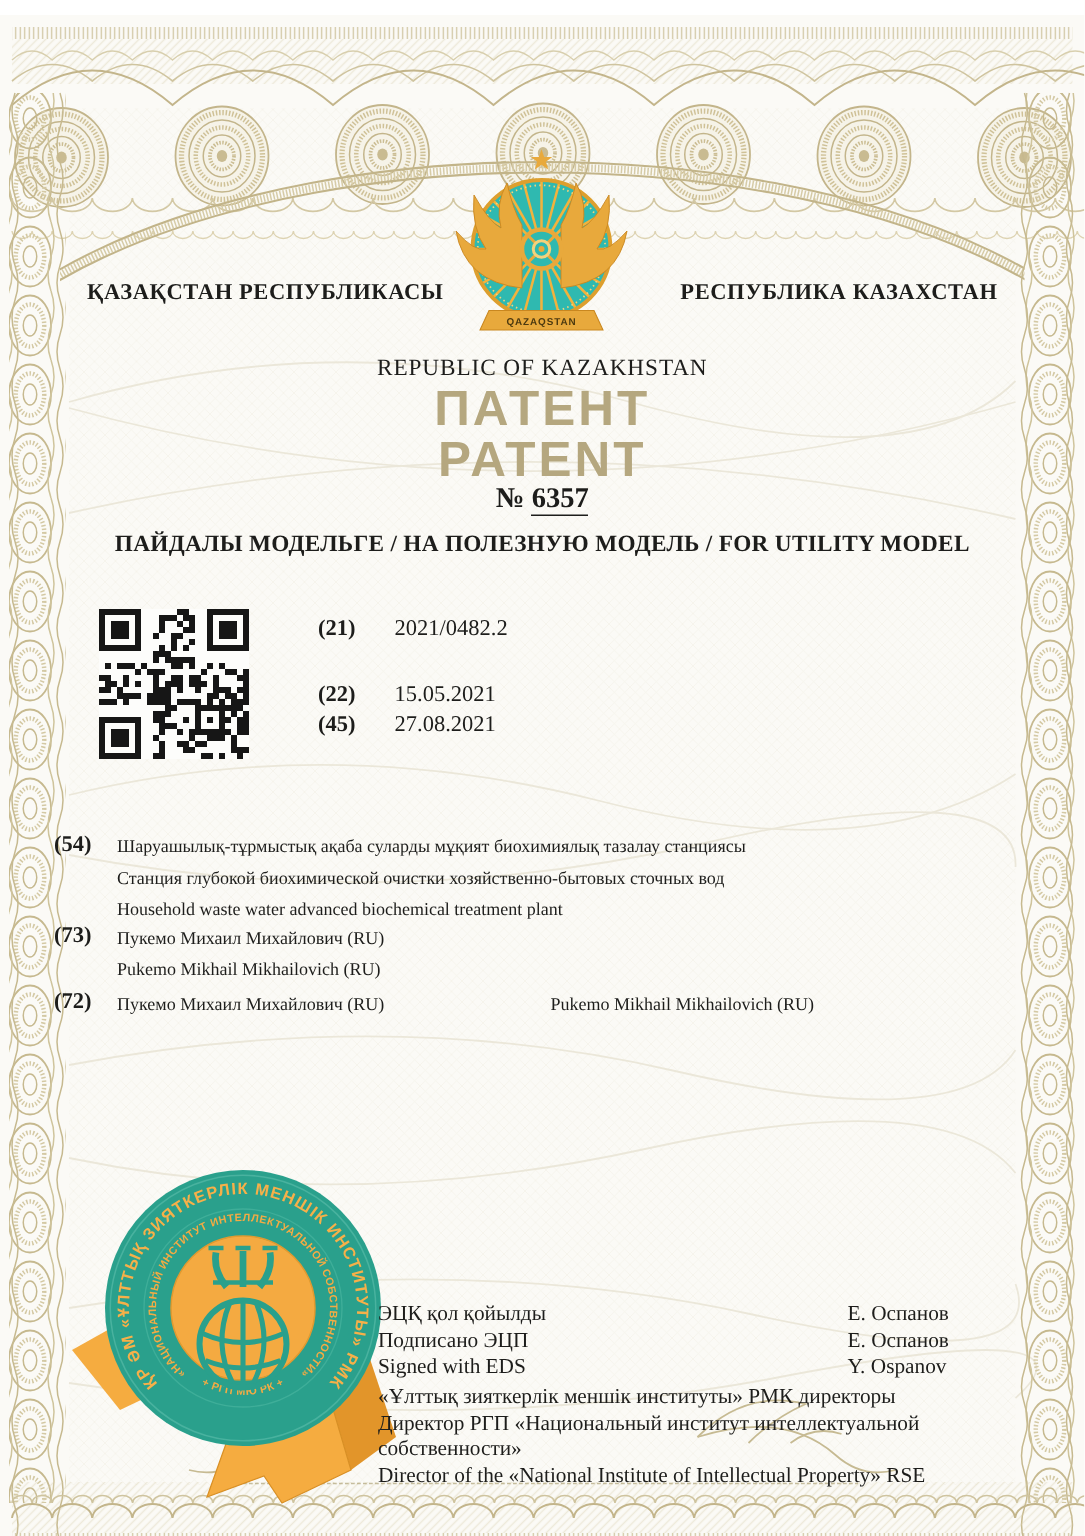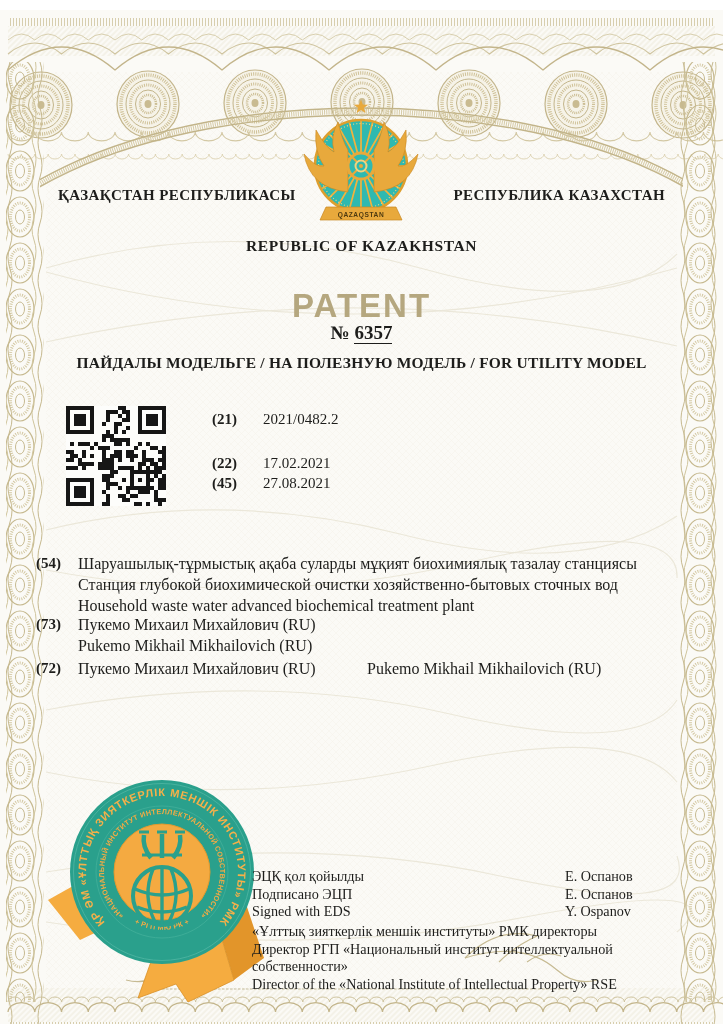--- a/index.html
+++ b/index.html
@@ -1,29 +1,29 @@
 <!DOCTYPE html>
 <html><head>
 <meta charset="utf-8">
 <style>
   html,body{margin:0;padding:0;background:#ffffff;}
   .page{position:relative;width:723px;height:1024px;background:#fbfaf6;overflow:hidden;
         font-family:"Liberation Serif", serif;color:#1d1d1b;margin-top:10px;}
   .abs{position:absolute;}
   svg{display:block;}
   .hdr{font-weight:bold;font-size:15px;letter-spacing:.4px;white-space:nowrap;}
-  .rep-en{width:723px;text-align:center;font-weight:bold;font-size:15.5px;letter-spacing:.6px;}
+  .rep-en{width:723px;text-align:center;font-weight:normal;font-size:15.5px;letter-spacing:.6px;}
   .big-title{width:723px;text-align:center;font-family:"Liberation Sans",sans-serif;
              font-weight:bold;font-size:33px;letter-spacing:2px;color:#b5a77f;line-height:34px;}
   .num-line{width:723px;text-align:center;font-size:19px;font-weight:bold;}
   .num-line .u{border-bottom:1.6px solid #1d1d1b;padding-bottom:0;}
   .kind-line{width:723px;text-align:center;font-size:15.5px;font-weight:bold;letter-spacing:.2px;}
   .fcode{font-weight:bold;font-size:15px;}
   .fval{font-size:15px;}
-  .fblock{font-size:16px;line-height:20.8px;}
+  .fblock{font-size:12px;line-height:20.8px;}
   .small{font-size:14.2px;line-height:17.6px;}
   .nowrap{white-space:nowrap;}
 </style>
 </head>
 <body>
 
 <div class="page">
 
   <svg class="abs" style="left:0;top:0" width="723" height="1024" viewBox="0 0 723 1024">
     <defs>
@@ -154,20 +154,21 @@
     <path d="M65 3.5 L66.8 8.6 L72.2 8.7 L67.9 11.9 L69.5 17 L65 13.9 L60.5 17 L62.1 11.9 L57.8 8.7 L63.2 8.6 Z" fill="#e8a93c"></path>
 
     <path d="M30 111 L100 111 L106 124 L24 124 Z" fill="#e8a93c" stroke="#c9871f" stroke-width="0.7"></path>
     <text x="65" y="120.5" text-anchor="middle" font-family="Liberation Sans, sans-serif" font-size="6.6" font-weight="bold" letter-spacing="0.6" fill="#4d3a10">QAZAQSTAN</text>
   </svg>
 
   <div class="abs hdr" style="left:58px;top:177px">ҚАЗАҚСТАН РЕСПУБЛИКАСЫ</div>
   <div class="abs hdr" style="right:58px;top:177px">РЕСПУБЛИКА КАЗАХСТАН</div>
   <div class="abs rep-en" style="left:0;top:227px">REPUBLIC OF KAZAKHSTAN</div>
 
+  <div class="abs big-title" style="left:0;top:245px">ПАТЕНТ</div>
   <div class="abs big-title" style="left:0;top:279px">PATENT</div>
   <div class="abs num-line" style="left:0;top:312px"><span>№</span>&nbsp;<span class="u">6357</span></div>
   <div class="abs kind-line" style="left:0;top:344px">ПАЙДАЛЫ МОДЕЛЬГЕ / НА ПОЛЕЗНУЮ МОДЕЛЬ / FOR UTILITY MODEL</div>
 
   <svg id="qr" class="abs" style="left:66px;top:396px" width="100" height="100" viewBox="0 0 100 100">
       <rect x="0" y="0" width="100" height="100" fill="#fdfdfb"></rect>
       <rect x="0" y="0" width="4" height="4" fill="#161616"></rect>
       <rect x="4" y="0" width="4" height="4" fill="#161616"></rect>
       <rect x="8" y="0" width="4" height="4" fill="#161616"></rect>
       <rect x="12" y="0" width="4" height="4" fill="#161616"></rect>
@@ -450,21 +451,21 @@
       <rect x="80" y="96" width="4" height="4" fill="#161616"></rect>
       <rect x="92" y="96" width="4" height="4" fill="#161616"></rect>
     </svg>
 
   <div class="abs nowrap" style="left:212px;top:400px">
     <span class="fcode">(21)</span>
     <span class="fval" style="margin-left:22px">2021/0482.2</span>
   </div>
   <div class="abs nowrap" style="left:212px;top:444px">
     <span class="fcode">(22)</span>
-    <span class="fval" style="margin-left:22px">17.02.2021</span>
+    <span class="fval" style="margin-left:22px">15.05.2021</span>
   </div>
   <div class="abs nowrap" style="left:212px;top:464px">
     <span class="fcode">(45)</span>
     <span class="fval" style="margin-left:22px">27.08.2021</span>
   </div>
 
   <div class="abs fcode" style="left:36px;top:545px">(54)</div>
   <div class="abs fblock" style="left:78px;top:544px;width:585px">
     <div>Шаруашылық-тұрмыстық ақаба суларды мұқият биохимиялық тазалау станциясы</div>
     <div>Станция глубокой биохимической очистки хозяйственно-бытовых сточных вод</div>

